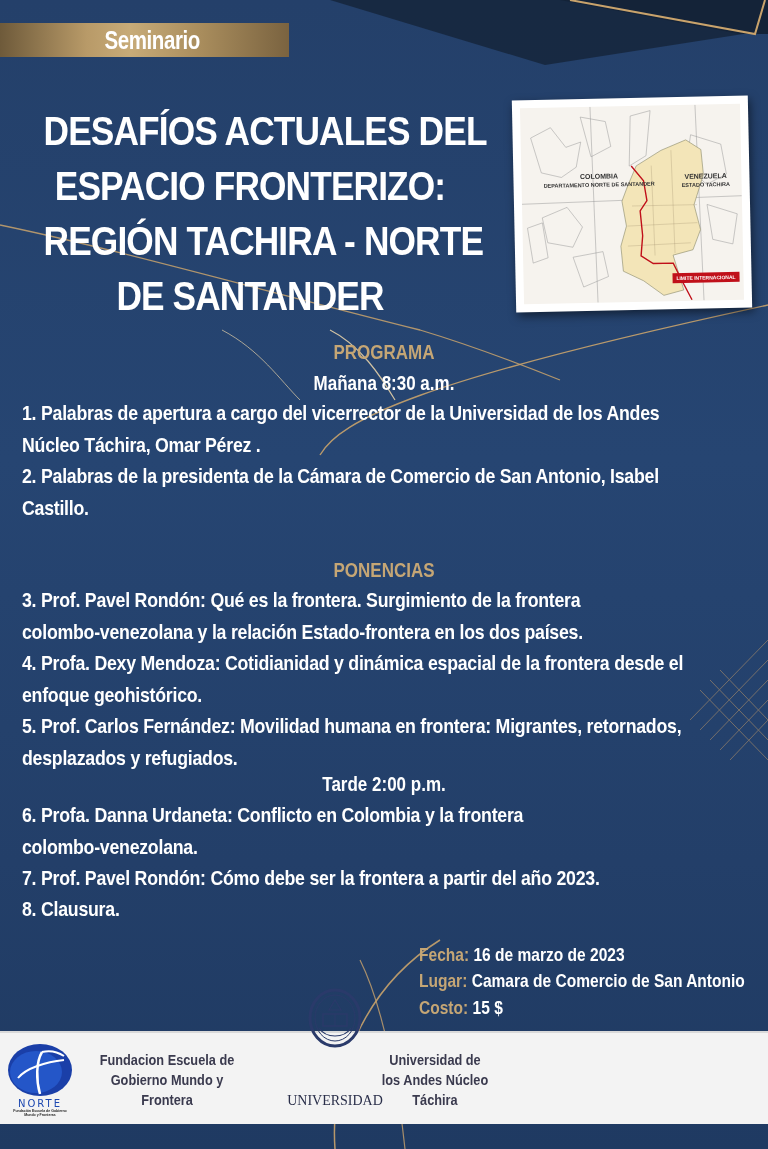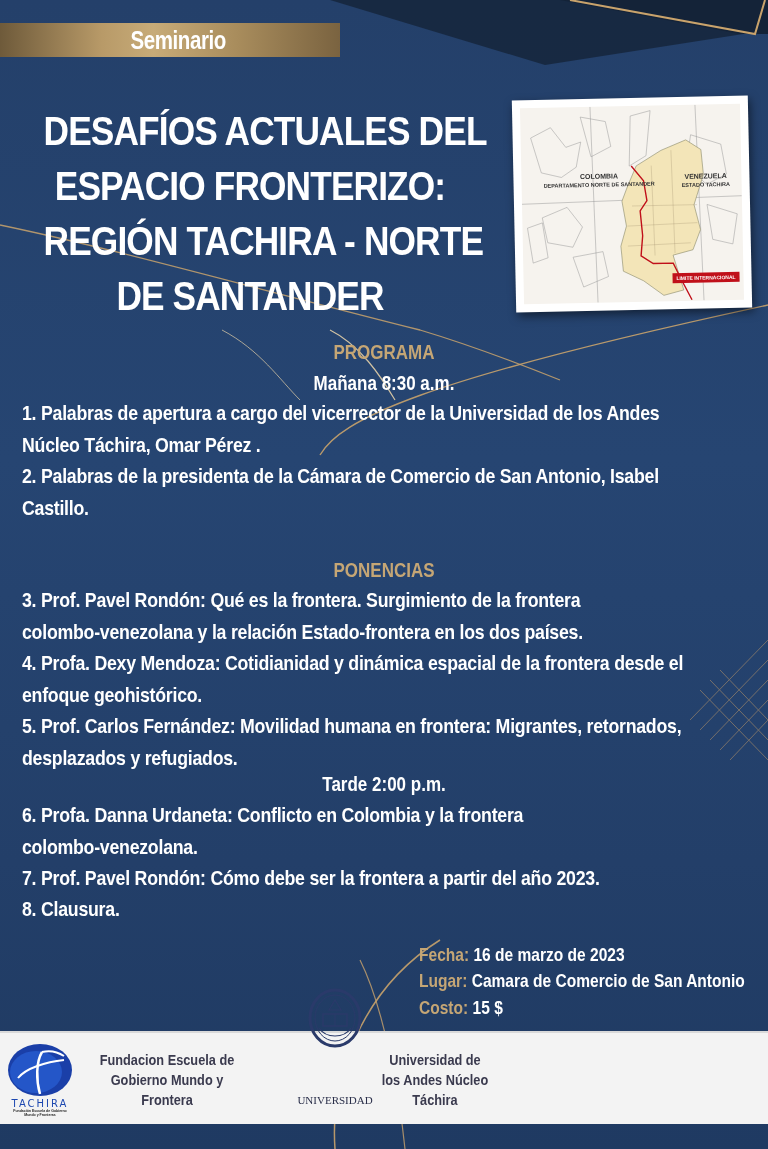--- a/index.html
+++ b/index.html
@@ -5,21 +5,21 @@
     * { margin: 0; padding: 0; box-sizing: border-box; }
     html, body { width: 768px; height: 1149px; overflow: hidden; }
     body {
       position: relative;
       background: linear-gradient(180deg, #24406a 0%, #264572 40%, #233f69 75%, #1f3a62 100%);
       font-family: "Liberation Sans", sans-serif;
       color: #ffffff;
     }
     .deco { position: absolute; left: 0; top: 0; width: 768px; height: 1149px; pointer-events: none; }
     .banner {
-      position: absolute; left: 0; top: 23px; width: 340px; height: 34px;
+      position: absolute; left: 0; top: 23px; width: 289px; height: 34px;
       background: linear-gradient(90deg, #6e5a3a 0%, #b89a68 30%, #c7ab78 45%, #a88c5c 70%, #7a6340 100%);
       display: flex; align-items: center; justify-content: center; padding-left: 16px;
     }
     .banner span {
       font-family: "Liberation Sans", sans-serif; font-weight: bold; font-size: 25px;
       color: #ffffff; letter-spacing: -0.5px; transform: scaleX(0.82); display: inline-block;
     }
     .title {
       position: absolute; left: 10px; top: 104px; width: 480px;
       text-align: center; font-weight: bold; font-size: 41px; line-height: 55px;
@@ -67,21 +67,21 @@
       position: absolute; left: 0; top: 1031px; width: 768px; height: 93px;
       background: #f3f3f3; border-top: 2px solid #d9d9d9;
     }
     .logo-block { position: absolute; top: 0; height: 93px; display: flex; align-items: center; }
     .logo-text {
       color: #3a3a4e; font-weight: bold; font-size: 15px; line-height: 20px; text-align: center;
       transform: scaleX(0.85); transform-origin: center; white-space: nowrap;
     }
     .fundef-sub { font-size: 3.5px; color: #222; text-align: center; line-height: 4px; font-weight: bold; }
     .fundef-word { font-size: 10px; color: #1c47b0; letter-spacing: 2px; text-align: center; font-family: "DejaVu Sans", sans-serif; }
-    .ula-caption { font-family: "Liberation Serif", serif; font-size: 11px; color: #2a2f4a; text-align: center; line-height: 9px; margin-top: 48px; }
+    .ula-caption { font-family: "Liberation Serif", serif; font-size: 14px; color: #2a2f4a; text-align: center; line-height: 9px; margin-top: 48px; }
   </style>
 </head>
 <body>
 
 <svg class="deco" width="768" height="1149" viewBox="0 0 768 1149">
 
   <polygon points="330,0 768,0 768,30 545,65" fill="#172840" opacity="0.95"></polygon>
   <polygon points="560,0 768,0 768,34 740,34" fill="#142338"></polygon>
   <polyline points="570,0 755,34 765,0" fill="none" stroke="#c9a36c" stroke-width="2"></polyline>
 
@@ -212,21 +212,21 @@
 
   <div class="logo-block" style="left:4px;">
     <div style="width:72px; display:flex; flex-direction:column; align-items:center;">
       <svg width="68" height="56" viewBox="0 0 68 56">
         <ellipse cx="34" cy="28" rx="32" ry="26" fill="#1a3fa8"></ellipse>
         <ellipse cx="30" cy="30" rx="26" ry="21" fill="#2456c8"></ellipse>
         <path d="M12,36 C20,26 40,20 58,18" stroke="#ffffff" stroke-width="2" fill="none"></path>
         <path d="M36,10 C30,20 30,38 34,52" stroke="#ffffff" stroke-width="2.5" fill="none"></path>
         <path d="M36,10 C44,8 52,10 58,14" stroke="#ffffff" stroke-width="2" fill="none"></path>
       </svg>
-      <div class="fundef-word">TACHIRA</div>
+      <div class="fundef-word">NORTE</div>
       <div class="fundef-sub">Fundación Escuela de Gobierno</div>
       <div class="fundef-sub">Mundo y Fronteras</div>
     </div>
     <div class="logo-text" style="width:170px; margin-left:6px;">
       <div>Fundacion Escuela de</div>
       <div>Gobierno Mundo y</div>
       <div>Frontera</div>
     </div>
   </div>
 

